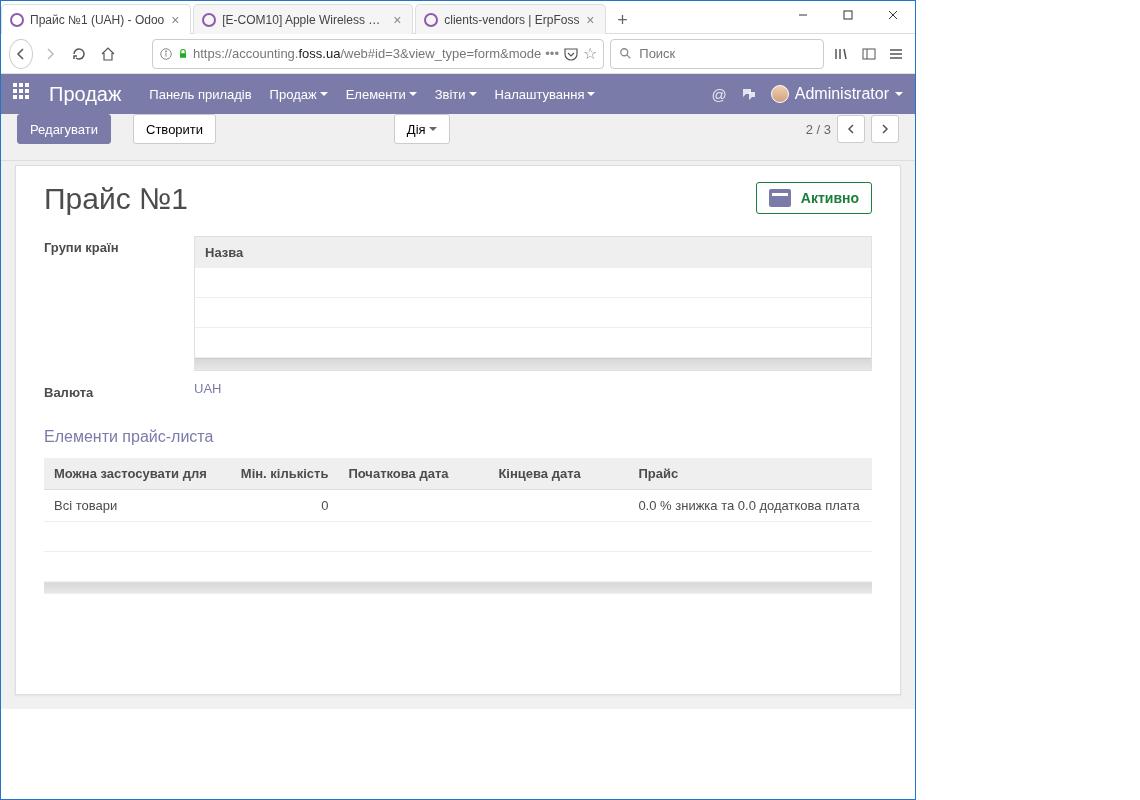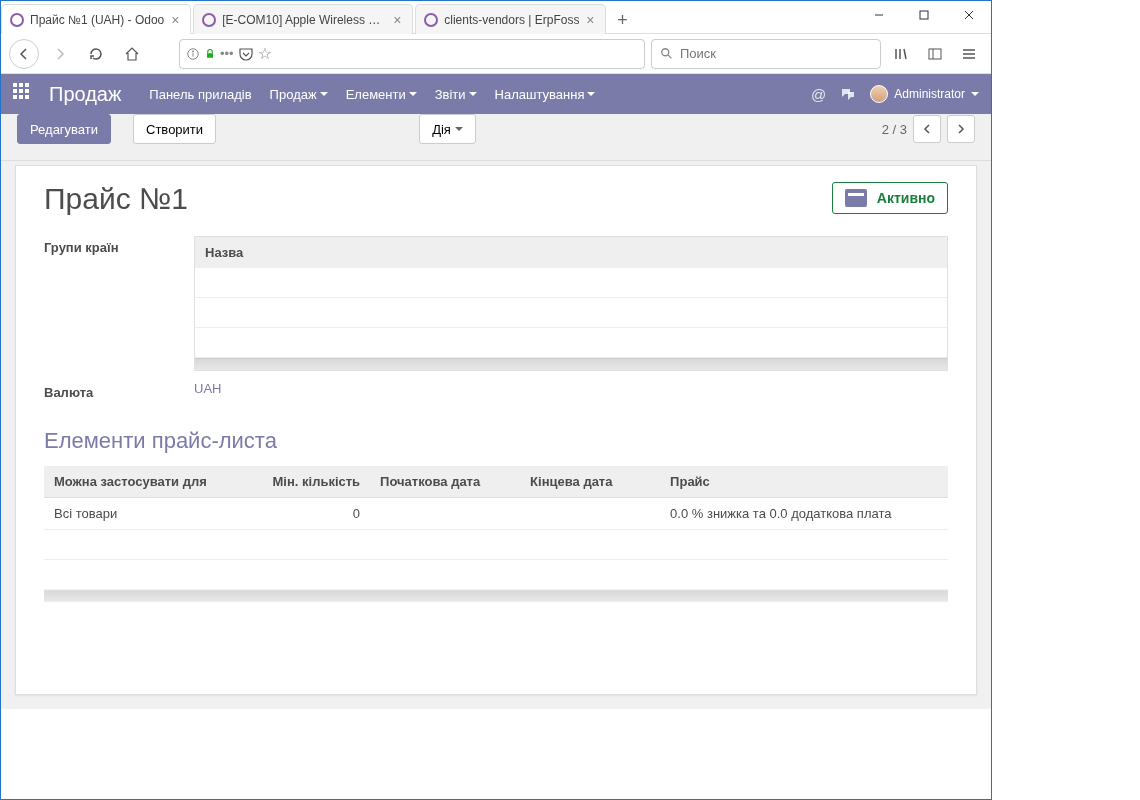--- a/index.html
+++ b/index.html
@@ -1,17 +1,17 @@
 <!DOCTYPE html>
 <html><head>
 <meta charset="utf-8">
 <style>
 * { box-sizing: border-box; margin: 0; padding: 0; }
 body { font-family: Arial, Helvetica, sans-serif; font-size: 13px; color: #4c4c4c; background: #fff; }
-.browser-window { width: 992px; height: 800px; border: 1px solid #2374c4; background: #fff; position: relative; }
+.browser-window { width: 916px; height: 800px; border: 1px solid #2374c4; background: #fff; position: relative; }
 .titlebar { height: 33px; background: #fff; display: flex; align-items: flex-start; border-bottom: 1px solid #ddd; }
 .tabs-row { display: flex; height: 33px; align-items: flex-end; flex: 1; padding-top: 3px; }
 .browser-tab { height: 30px; display: flex; align-items: center; padding: 0 8px; border: 1px solid #ddd; border-bottom: none; border-top-left-radius: 5px; border-top-right-radius: 5px; margin-right: 2px; max-width: 220px; min-width: 180px; background: #f5f5f5; font-size: 12px; color: #444; cursor: pointer; }
 .browser-tab.active { background: #fff; }
 .browser-tab .favicon { width: 14px; height: 14px; border: 2px solid #8b5cab; border-radius: 50%; margin-right: 6px; flex-shrink: 0; }
 .browser-tab .tab-title { flex: 1; white-space: nowrap; overflow: hidden; text-overflow: ellipsis; }
 .browser-tab .tab-close { width: 14px; height: 14px; margin-left: 4px; color: #888; font-size: 14px; line-height: 14px; text-align: center; }
 .new-tab-btn { width: 28px; height: 28px; display: flex; align-items: center; justify-content: center; font-size: 18px; color: #666; cursor: pointer; }
 .window-controls { display: flex; align-items: flex-start; }
 .window-btn { width: 45px; height: 28px; display: flex; align-items: center; justify-content: center; font-size: 13px; color: #333; cursor: pointer; }
@@ -28,21 +28,21 @@
 .toolbar-icon { width: 28px; height: 28px; display: flex; align-items: center; justify-content: center; color: #555; cursor: pointer; }
 .app-header { height: 40px; background: #7b7ba9; color: #fff; display: flex; align-items: center; padding: 0 12px; }
 .apps-icon { width: 22px; height: 22px; display: grid; grid-template-columns: repeat(3,4px); grid-template-rows: repeat(3,4px); gap: 2px; cursor: pointer; margin-right: 14px; }
 .apps-icon span { background: #fff; }
 .app-title { font-size: 20px; font-weight: 400; margin-right: 28px; }
 .nav-menu { display: flex; gap: 18px; }
 .nav-item { font-size: 13px; cursor: pointer; display: flex; align-items: center; gap: 3px; }
 .caret-down { width: 0; height: 0; border-left: 4px solid transparent; border-right: 4px solid transparent; border-top: 4px solid #fff; }
 .header-right { margin-left: auto; display: flex; align-items: center; gap: 14px; }
 .header-right .at { font-size: 15px; opacity: .8; }
-.user-chip { display: flex; align-items: center; gap: 6px; cursor: pointer; font-size: 12px; }
+.user-chip { display: flex; align-items: center; gap: 6px; cursor: pointer; font-size: 16px; }
 .avatar { width: 18px; height: 18px; border-radius: 50%; background: linear-gradient(#f0d0b0,#d0a080); border: 1px solid #fff; }
 .control-bar { background: #f0f0f0; border-bottom: 1px solid #ddd; padding: 0px 16px 16px; }
 .breadcrumbs { padding: 14px 0 12px; font-size: 16px; color: #888; }
 .breadcrumbs a { color: #7b7ba9; text-decoration: none; }
 .breadcrumbs .sep { margin: 0 6px; color: #bbb; }
 .ctrl-row { display: flex; align-items: center; }
 .btn { height: 30px; padding: 0 12px; border: 1px solid #ccc; border-radius: 3px; background: #fff; font-size: 13px; cursor: pointer; display: inline-flex; align-items: center; }
 .btn-primary { background: #7b7ba9; border-color: #7b7ba9; color: #fff; }
 .btn + .btn { margin-left: 22px; }
 .action-dd { margin: 0 auto; }
@@ -56,21 +56,21 @@
 .status-badge .ico { width: 22px; height: 18px; background: #7b7ba9; position: relative; border-radius: 2px; }
 .status-badge .ico:before { content:""; position:absolute; top:4px; left:3px; right:3px; height:3px; background:#fff; }
 .field-row { display: flex; align-items: flex-start; margin-bottom: 10px; }
 .field-label { width: 150px; font-weight: bold; font-size: 13px; color: #4c4c4c; padding-top: 4px; }
 .field-value { flex: 1; }
 .link-val { color: #7b7ba9; font-size: 13px; }
 .list-box { border: 1px solid #e0e0e0; }
 .list-box .hdr { background: #efefef; padding: 8px 10px; font-weight: bold; font-size: 13px; }
 .blank-row { height: 30px; border-bottom: 1px solid #eee; }
 .list-box .foot { height: 12px; background: linear-gradient(#d8d8d8,#e8e8e8); border-top: 1px solid #ccc; }
-.section-title { font-size: 22px; color: #7b7ba9; margin: 28px 0 12px; font-weight: 400; }
+.section-title { font-size: 16px; color: #7b7ba9; margin: 28px 0 12px; font-weight: 400; }
 .data-table { width: 100%; border-collapse: collapse; font-size: 13px; }
 .data-table thead th { background: #efefef; text-align: left; padding: 8px 10px; font-weight: bold; border-bottom: 1px solid #ddd; }
 .data-table tbody td { padding: 8px 10px; border-bottom: 1px solid #eee; }
 .data-table .foot-row td { height: 12px; background: linear-gradient(#d8d8d8,#e8e8e8); border-top: 1px solid #ccc; padding: 0; }
 .spacer-rows td { height: 30px; }
 </style>
 </head>
 <body>
 
 <div class="browser-window">
@@ -140,20 +140,21 @@
     <div class="url-box">
       <svg width="14" height="14" viewBox="0 0 16 16">
           <circle cx="8" cy="8" r="6" fill="none" stroke="#777"></circle>
           <line x1="8" y1="7" x2="8" y2="11" stroke="#777"></line>
           <circle cx="8" cy="5" r="1" fill="#777"></circle>
         </svg>
       <svg width="12" height="12" viewBox="0 0 16 16">
           <rect x="4" y="7" width="8" height="6" fill="#2a2"></rect>
           <path d="M5 7V5a3 3 0 0 1 6 0v2" fill="none" stroke="#2a2" stroke-width="1.5"></path>
         </svg>
+      <span class="url-text"><span>https://accounting.</span><span class="dark">foss.ua</span><span>/web#id=3&amp;view_type=form&amp;mode</span></span>
       <span style="color:#888;">•••</span>
       <svg width="16" height="16" viewBox="0 0 16 16">
           <path d="M2 3h12v5a6 6 0 0 1-12 0z" fill="none" stroke="#555" stroke-width="1.2"></path>
           <path d="M5 7l3 3 3-3" fill="none" stroke="#555" stroke-width="1.2"></path>
         </svg>
       <span style="color:#888;font-size:16px;">☆</span>
     </div>
     <div class="search-box">
       <svg width="14" height="14" viewBox="0 0 16 16">
           <circle cx="6" cy="6" r="4" fill="none" stroke="#888" stroke-width="1.5"></circle>

